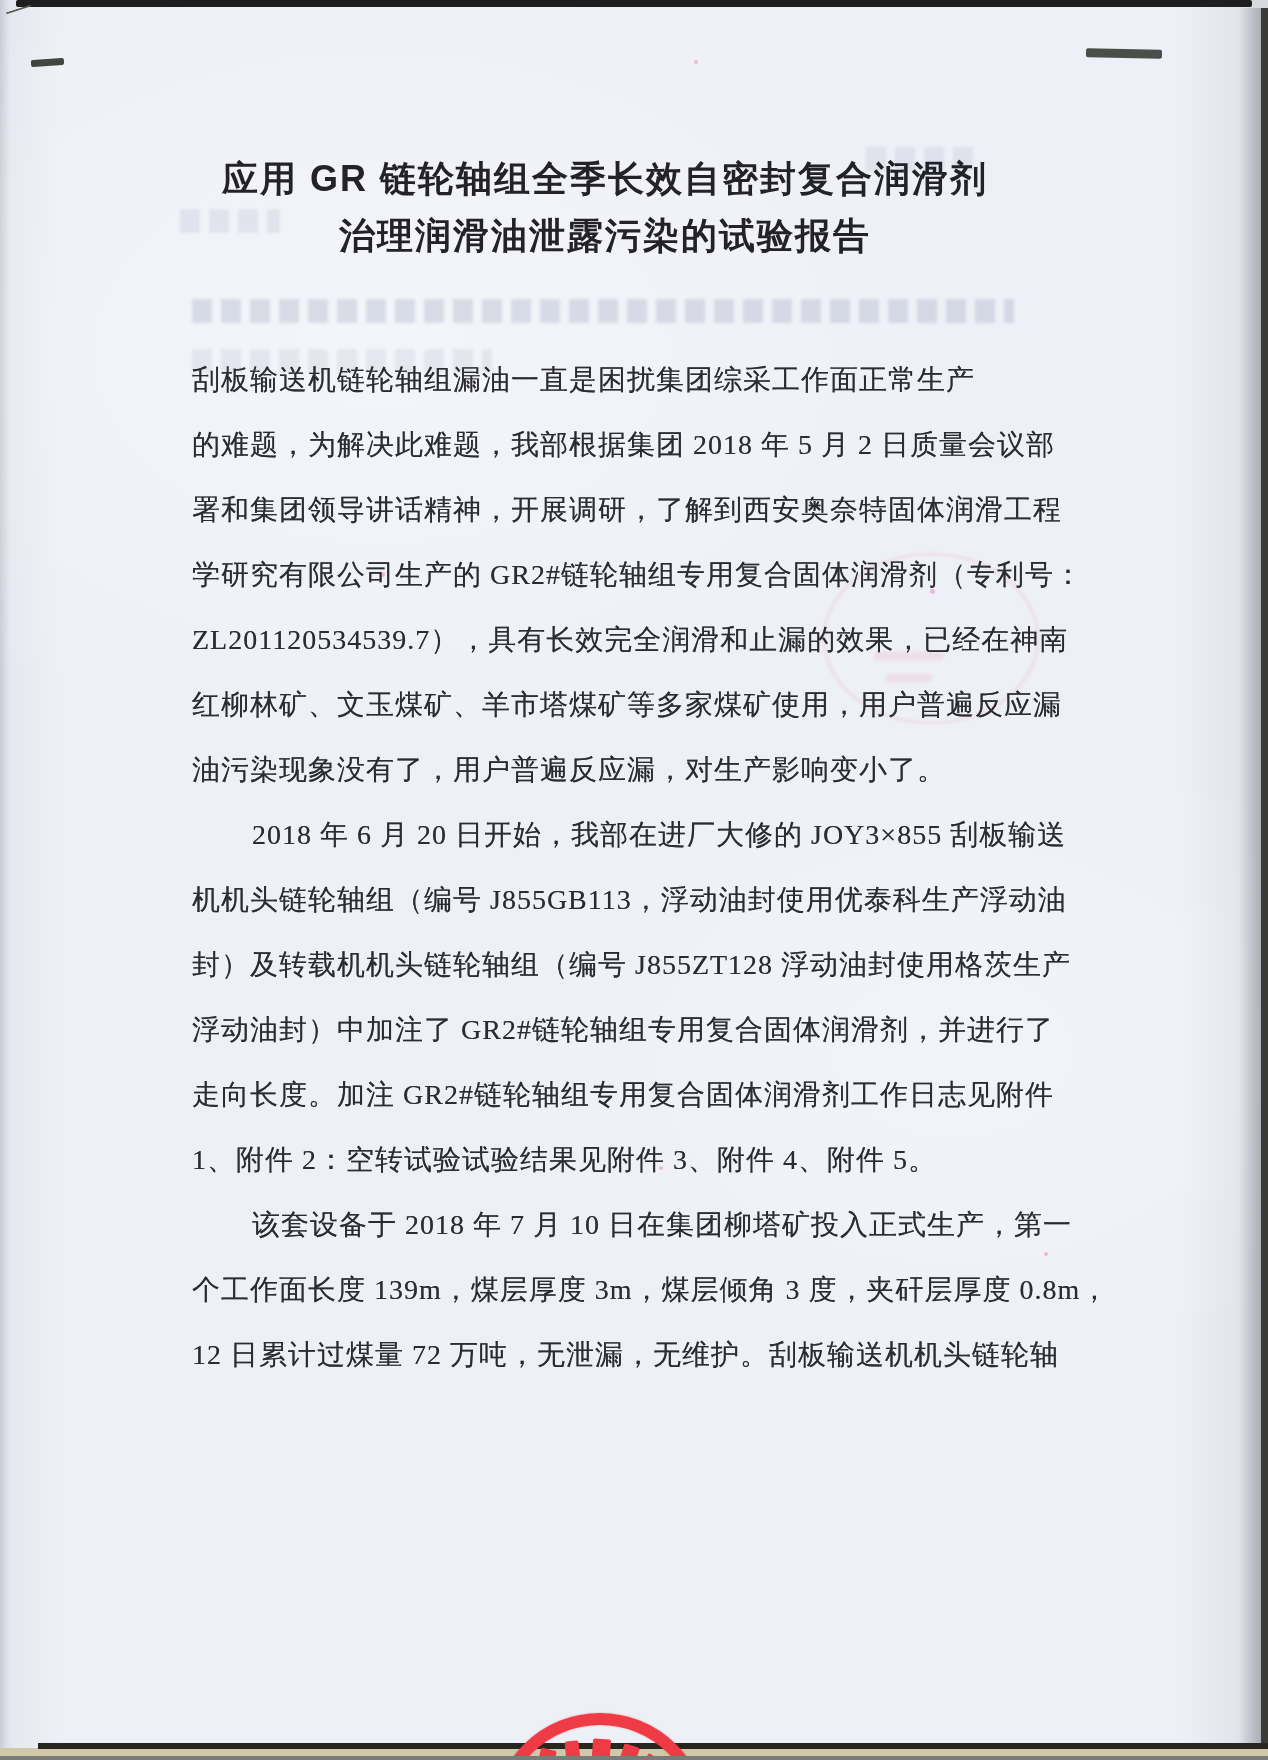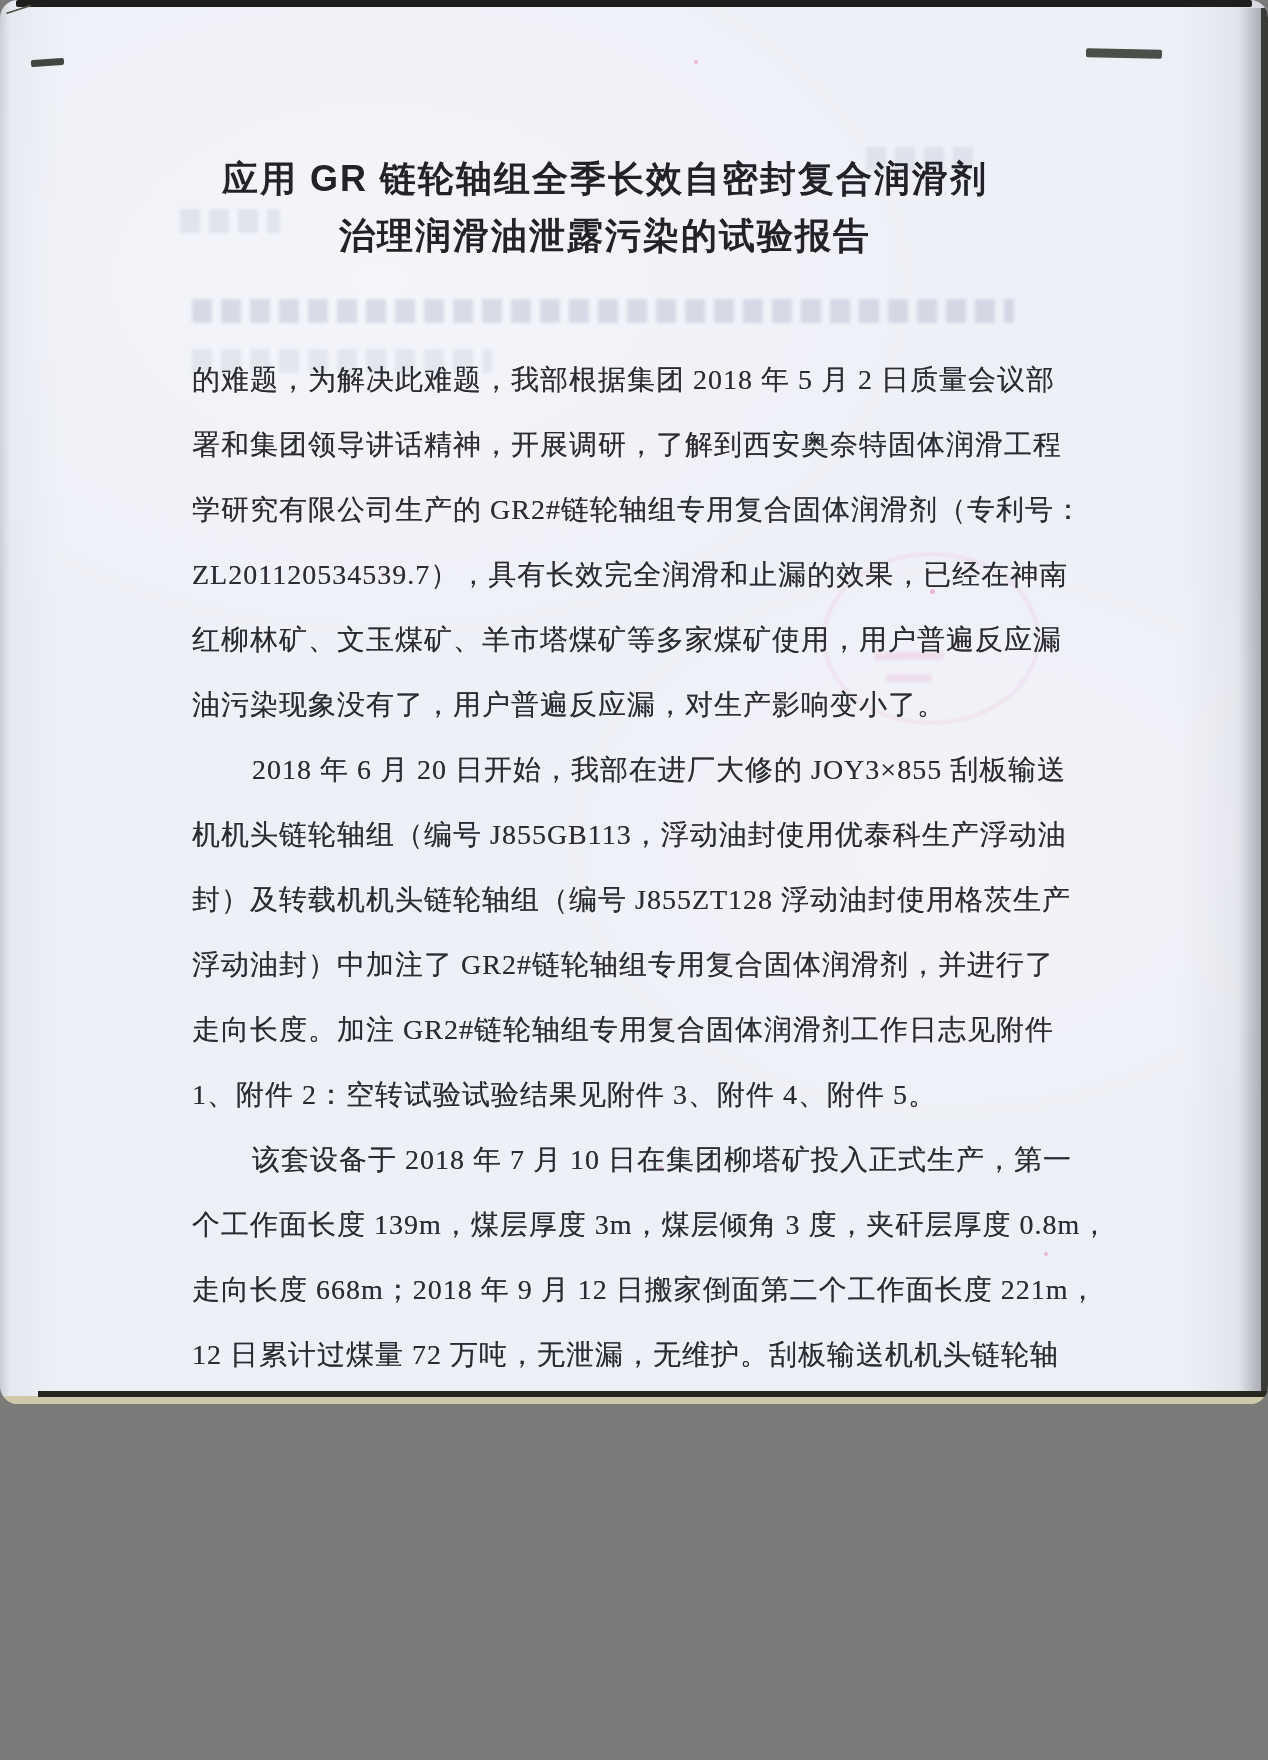--- a/index.html
+++ b/index.html
@@ -3,28 +3,27 @@
 <meta charset="utf-8">
 <style>
   html,body{margin:0;padding:0;}
   body{
     width:1268px;height:1760px;
     background:#7a7a78;
     font-family:"Liberation Serif","DejaVu Serif",serif;
     overflow:hidden;
   }
   #page{
-    position:relative;width:1268px;height:1404px;
+    position:relative;width:1268px;height:1756px;
     background:
       radial-gradient(ellipse 900px 600px at 30% 20%, rgba(255,255,255,.35), rgba(255,255,255,0) 70%),
       radial-gradient(ellipse 700px 500px at 75% 60%, rgba(255,255,255,.25), rgba(255,255,255,0) 70%),
       linear-gradient(90deg,#c9ccd4 0px,#e6e8f0 10px,#eef0f7 60px,#eef0f7 1180px,#e3e5ec 1235px,#d6d8de 1258px),
       #edeff6;
     overflow:hidden;
-    border-radius:18px;
   }
   
   .topbar{position:absolute;left:16px;top:0;width:1236px;height:7px;background:#1e1e1c;border-radius:2px;}
   .right-edge{position:absolute;right:0;top:8px;width:7px;height:1752px;background:#3a3a37;}
   .right-shade{position:absolute;right:7px;top:8px;width:22px;height:1752px;
     background:linear-gradient(90deg,rgba(90,95,105,0) 0%,rgba(90,95,105,.35) 100%);}
   .bottom-line{position:absolute;left:38px;bottom:7px;width:1230px;height:6px;background:#26261f;}
   .bottom-strip{position:absolute;left:0;bottom:0;width:1268px;height:8px;background:#cfc9a9;}
   .corner-fold{position:absolute;left:8px;top:8px;width:26px;height:16px;
     border-top:2px solid #55584f;border-radius:0 0 0 100%;transform:rotate(-18deg);}
@@ -115,35 +114,35 @@
   <div class="speck" style="left:930px;top:589px;width:5px;height:5px;"></div>
   <div class="speck" style="left:659px;top:1166px;width:4px;height:4px;"></div>
   <div class="speck" style="left:1044px;top:1252px;width:4px;height:4px;"></div>
 
   <div class="title">
     <div>应用 GR 链轮轴组全季长效自密封复合润滑剂</div>
     <div>治理润滑油泄露污染的试验报告</div>
   </div>
 
   <div class="body-text">
+    <div class="line">刮板输送机链轮轴组漏油一直是困扰集团综采工作面正常生产</div>
     <div class="line">的难题，为解决此难题，我部根据集团 2018 年 5 月 2 日质量会议部</div>
     <div class="line">署和集团领导讲话精神，开展调研，了解到西安奥奈特固体润滑工程</div>
     <div class="line">学研究有限公司生产的 GR2#链轮轴组专用复合固体润滑剂（专利号：</div>
     <div class="line">ZL201120534539.7），具有长效完全润滑和止漏的效果，已经在神南</div>
     <div class="line">红柳林矿、文玉煤矿、羊市塔煤矿等多家煤矿使用，用户普遍反应漏</div>
     <div class="line">油污染现象没有了，用户普遍反应漏，对生产影响变小了。</div>
     <div class="line indent">2018 年 6 月 20 日开始，我部在进厂大修的 JOY3×855 刮板输送</div>
     <div class="line">机机头链轮轴组（编号 J855GB113，浮动油封使用优泰科生产浮动油</div>
     <div class="line">封）及转载机机头链轮轴组（编号 J855ZT128 浮动油封使用格茨生产</div>
     <div class="line">浮动油封）中加注了 GR2#链轮轴组专用复合固体润滑剂，并进行了</div>
     <div class="line">走向长度。加注 GR2#链轮轴组专用复合固体润滑剂工作日志见附件</div>
     <div class="line">1、附件 2：空转试验试验结果见附件 3、附件 4、附件 5。</div>
     <div class="line indent">该套设备于 2018 年 7 月 10 日在集团柳塔矿投入正式生产，第一</div>
     <div class="line">个工作面长度 139m，煤层厚度 3m，煤层倾角 3 度，夹矸层厚度 0.8m，</div>
-    <div class="line">走向长度 668m；2018 年 9 月 12 日搬家倒面第二个工作面长度 221m，</div>
     <div class="line">12 日累计过煤量 72 万吨，无泄漏，无维护。刮板输送机机头链轮轴</div>
   </div>
 
   <div class="seal">
     <div class="b b1"></div>
       <div class="b b2"></div>
       <div class="b b3"></div>
     <div class="b b4"></div>
       <div class="b b5"></div>
   </div>

